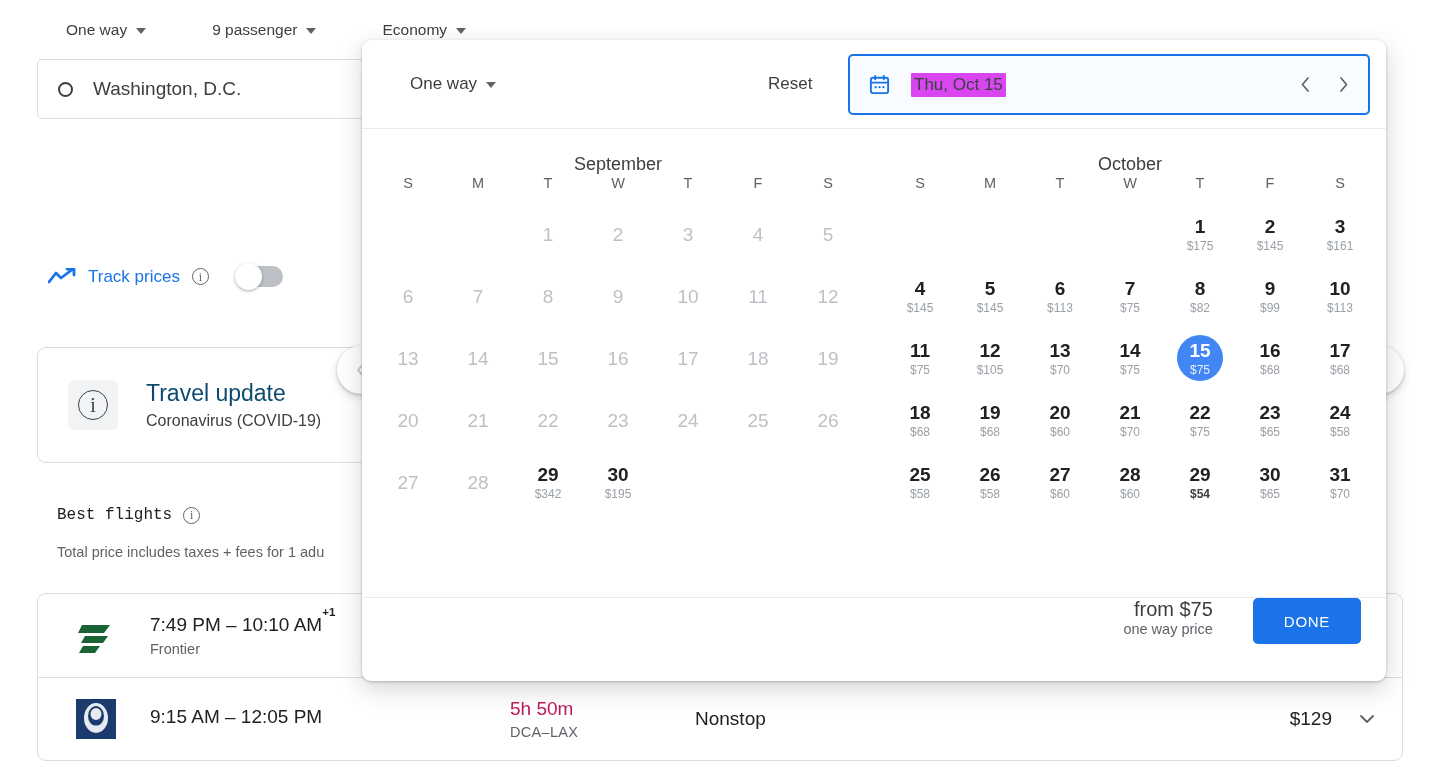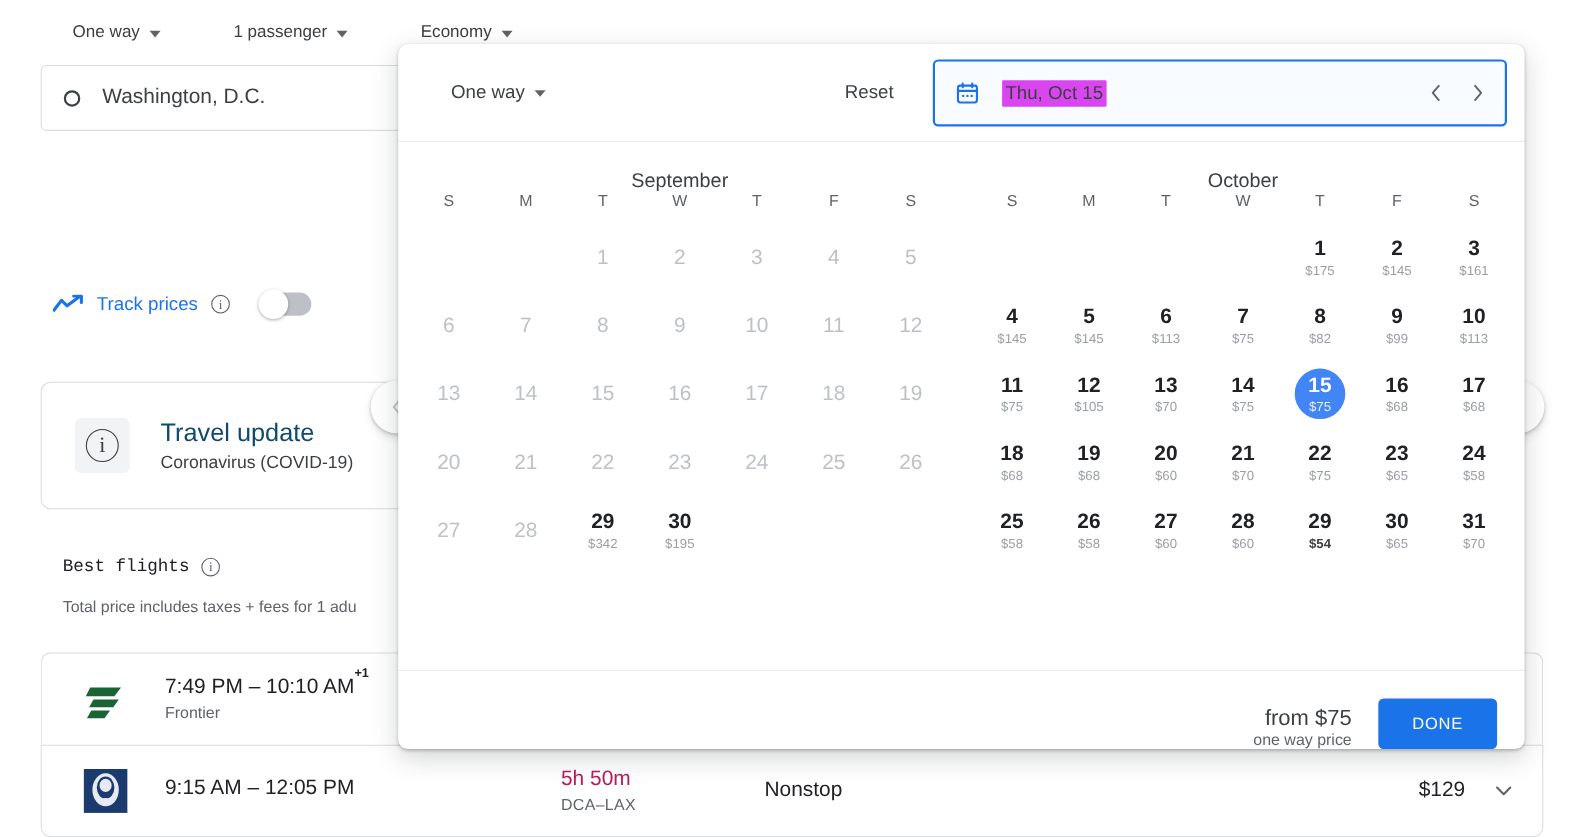--- a/index.html
+++ b/index.html
@@ -151,23 +151,23 @@
   .dnum { font-size:19px; color:#202124; font-weight:700; }
   .dprice { font-size:12px; color:#9aa0a6; margin-top:4px; }
   .cell.disabled .dnum { color:#bdc1c6; font-weight:400; }
   .cell.empty { }
   .cell.selected .daybox { background:#4285f4; }
   .cell.selected .dnum { color:#fff; }
   .cell.selected .dprice { color:#e8f0fe; }
   .cell.cheapest .dprice { color:#3c4043; font-weight:700; }
 
   .panel-foot {
-    position:absolute; left:0; right:0; bottom:0; height:72px;
-    border-top:1px solid #e8eaed; display:flex; align-items:flex-end; justify-content:flex-end;
-    padding-right:25px; gap:24px;
+    position:absolute; left:0; right:0; bottom:0; height:84px;
+    border-top:1px solid #e8eaed; display:flex; align-items:flex-start; justify-content:flex-end;
+    padding-right:25px; gap:40px;
   }
   .foot-price { text-align:right; }
   .foot-from { font-size:20px; color:#3c4043; line-height:1.15; }
   .foot-note { font-size:14.5px; color:#5f6368; }
   .done-btn {
     background:#1a73e8; color:#fff; border:none; border-radius:5px;
     height:46px; padding:0 31px; font-size:15px; font-weight:400; letter-spacing:.7px;
     font-family:"Liberation Sans", sans-serif; cursor:pointer;
   }
 </style>
@@ -177,21 +177,21 @@
 <div id="root">
 
   <div class="bg">
 
     <div class="topbar">
       <div class="tb-item">
         <span>One way</span>
         <span class="caret"></span>
       </div>
       <div class="tb-item">
-        <span>1 passenger</span>
+        <span>9 passenger</span>
         <span class="caret"></span>
       </div>
       <div class="tb-item">
         <span>Economy</span>
         <span class="caret"></span>
       </div>
     </div>
 
     <div class="origin-box">
       <span class="origin-dot"></span>

